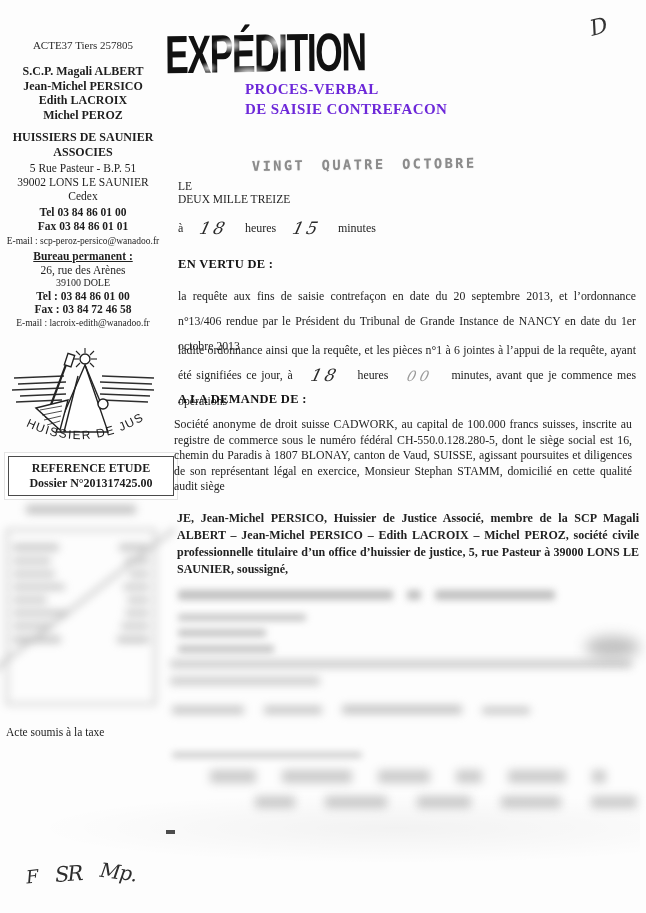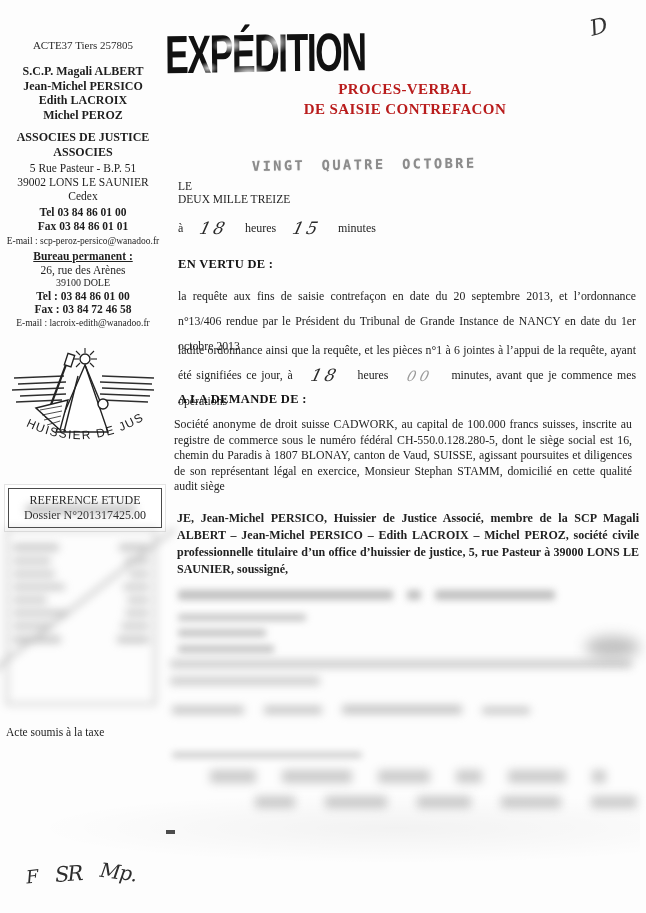--- a/index.html
+++ b/index.html
@@ -20,40 +20,40 @@
   .bureau-title{top:249px;font-weight:bold;font-size:11.5px;text-decoration:underline;}
   .bureau-a1{top:263px;font-size:11.5px;}
   .bureau-a2{top:276px;font-size:10px;}
   .bureau-tel{top:289px;font-weight:bold;font-size:11.5px;}
   .bureau-fax{top:302px;font-weight:bold;font-size:11.5px;}
   .bureau-email{top:316px;font-size:9.5px;}
   .cdc{top:331px;font-weight:bold;font-size:10.5px;}
   .logo{top:346px;left:6px;width:154px;height:112px;}
   .refbox{
     top:456px;left:8px;width:140px;border:1.5px solid #4a4a4a;
-    padding:4px 6px;font-weight:normal;font-size:12px;line-height:15px;text-align:center;
-    background:#fff;box-shadow:0 0 0 3px #fff,0 0 0 4px #e4e4e4;margin-top:32px;
+    padding:4px 12px;font-weight:bold;font-size:12px;line-height:15px;text-align:center;
+    background:#fff;box-shadow:0 0 0 3px #fff,0 0 0 4px #e4e4e4;
   }
   .tax-note{top:726px;left:6px;font-size:11.5px;text-align:left;}
 
   
   .expedition{
     left:165px;top:24px;font-family:"Liberation Sans",sans-serif;
     font-weight:bold;font-size:48px;letter-spacing:-2px;color:#111;
     transform:scale(0.74,1.12) rotate(-0.6deg);transform-origin:left top;white-space:nowrap;
   }
   .exp-distress{position:absolute;inset:-4px -8px;pointer-events:none;background:
     radial-gradient(ellipse 34px 10px at 33% 38%, rgba(253,253,253,.95), transparent 72%),
     radial-gradient(ellipse 40px 12px at 42% 78%, rgba(253,253,253,.92), transparent 70%),
     radial-gradient(ellipse 26px 14px at 55% 35%, rgba(253,253,253,.85), transparent 72%),
     radial-gradient(ellipse 20px 8px at 23% 70%, rgba(253,253,253,.8), transparent 70%);}
   .dmark{left:590px;top:14px;font-family:"DejaVu Serif",serif;font-style:italic;
     font-size:22px;color:#333;transform:rotate(-14deg);}
-  .doc-title{left:245px;top:80px;width:320px;text-align:center;font-weight:bold;
-    font-size:15px;line-height:19.5px;letter-spacing:.4px;color:#b91c1c;}
+  .doc-title{left:245px;top:80px;width:320px;font-weight:bold;
+    font-size:15px;line-height:19.5px;letter-spacing:.4px;color:#6d28d9;}
   .date-stamp{
     left:252px;top:156px;width:260px;color:#8b8b8b;font-family:"DejaVu Sans Mono",monospace;
     font-weight:bold;font-size:13.5px;letter-spacing:2.5px;word-spacing:6px;white-space:nowrap;
     transform:rotate(-0.8deg);text-shadow:0 0 1px rgba(139,139,139,.55);
   }
   .le-line{left:178px;top:180px;font-size:11.5px;}
   .year-line{left:178px;top:193px;font-size:11.5px;}
   .time-line{left:178px;top:218px;font-size:12px;}
   .hw{
     display:inline-block;font-family:"DejaVu Serif",serif;font-style:italic;
@@ -112,21 +112,21 @@
   <div class="abs lh acte-ref">ACTE37 Tiers 257805</div>
 
   <div class="abs lh firm">
     <div>S.C.P. Magali ALBERT</div>
     <div>Jean-Michel PERSICO</div>
     <div>Edith LACROIX</div>
     <div>Michel PEROZ</div>
   </div>
 
   <div class="abs lh role">
-    <div>ASSOCIES DE JUSTICE</div>
+    <div>HUISSIERS DE SAUNIER</div>
     <div>ASSOCIES</div>
   </div>
 
   <div class="abs lh addr">
     <div>5 Rue Pasteur - B.P. 51</div>
     <div>39002 LONS LE SAUNIER</div>
     <div>Cedex</div>
   </div>
 
   <div class="abs lh telfax">

